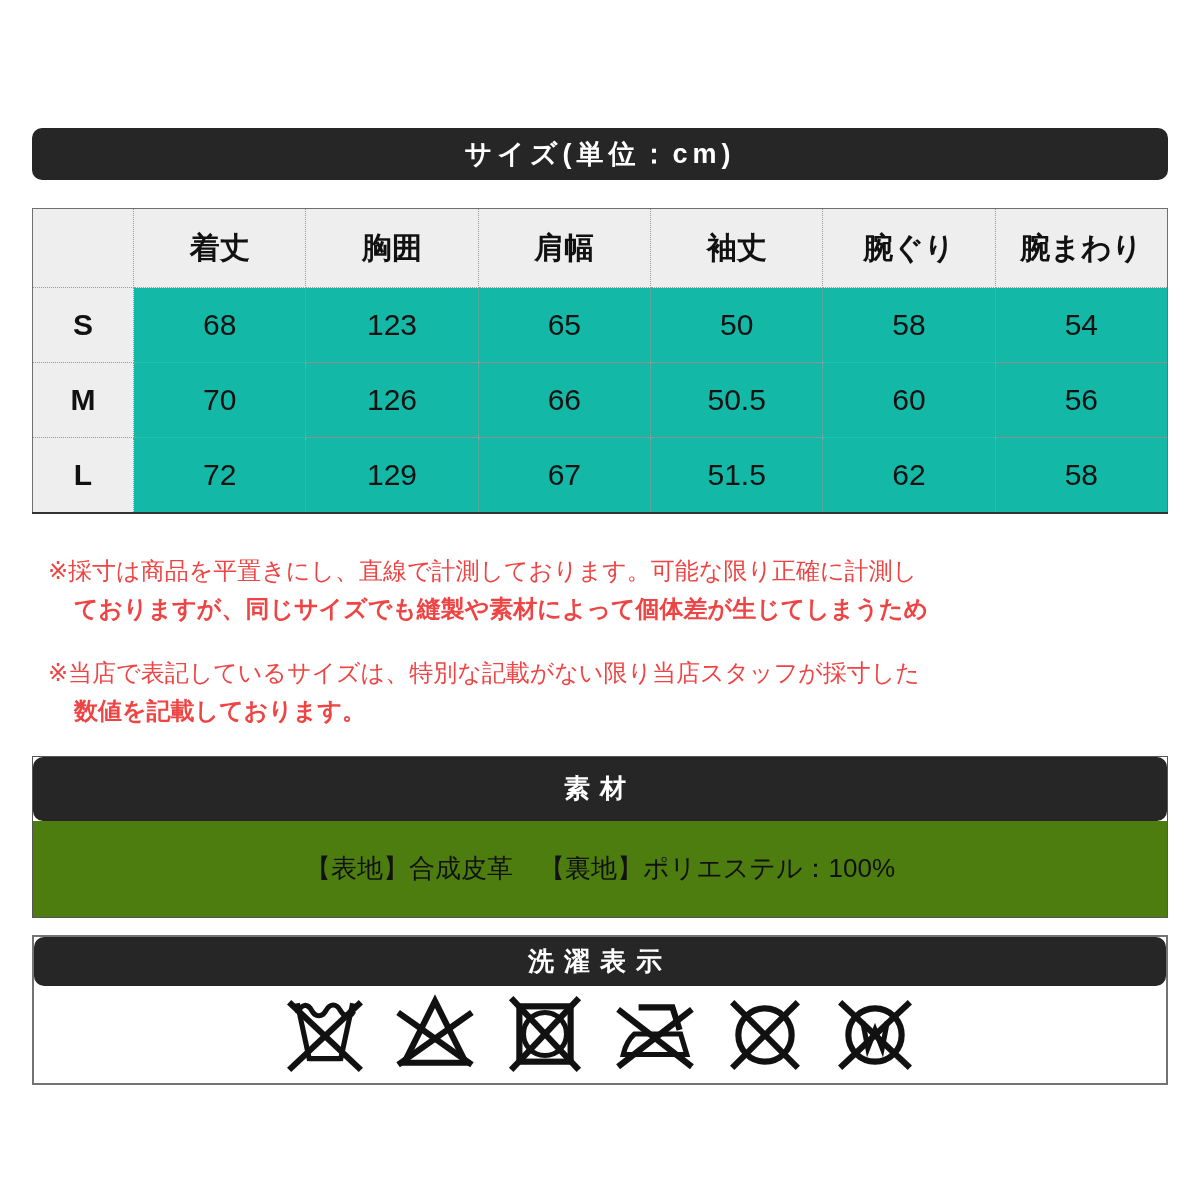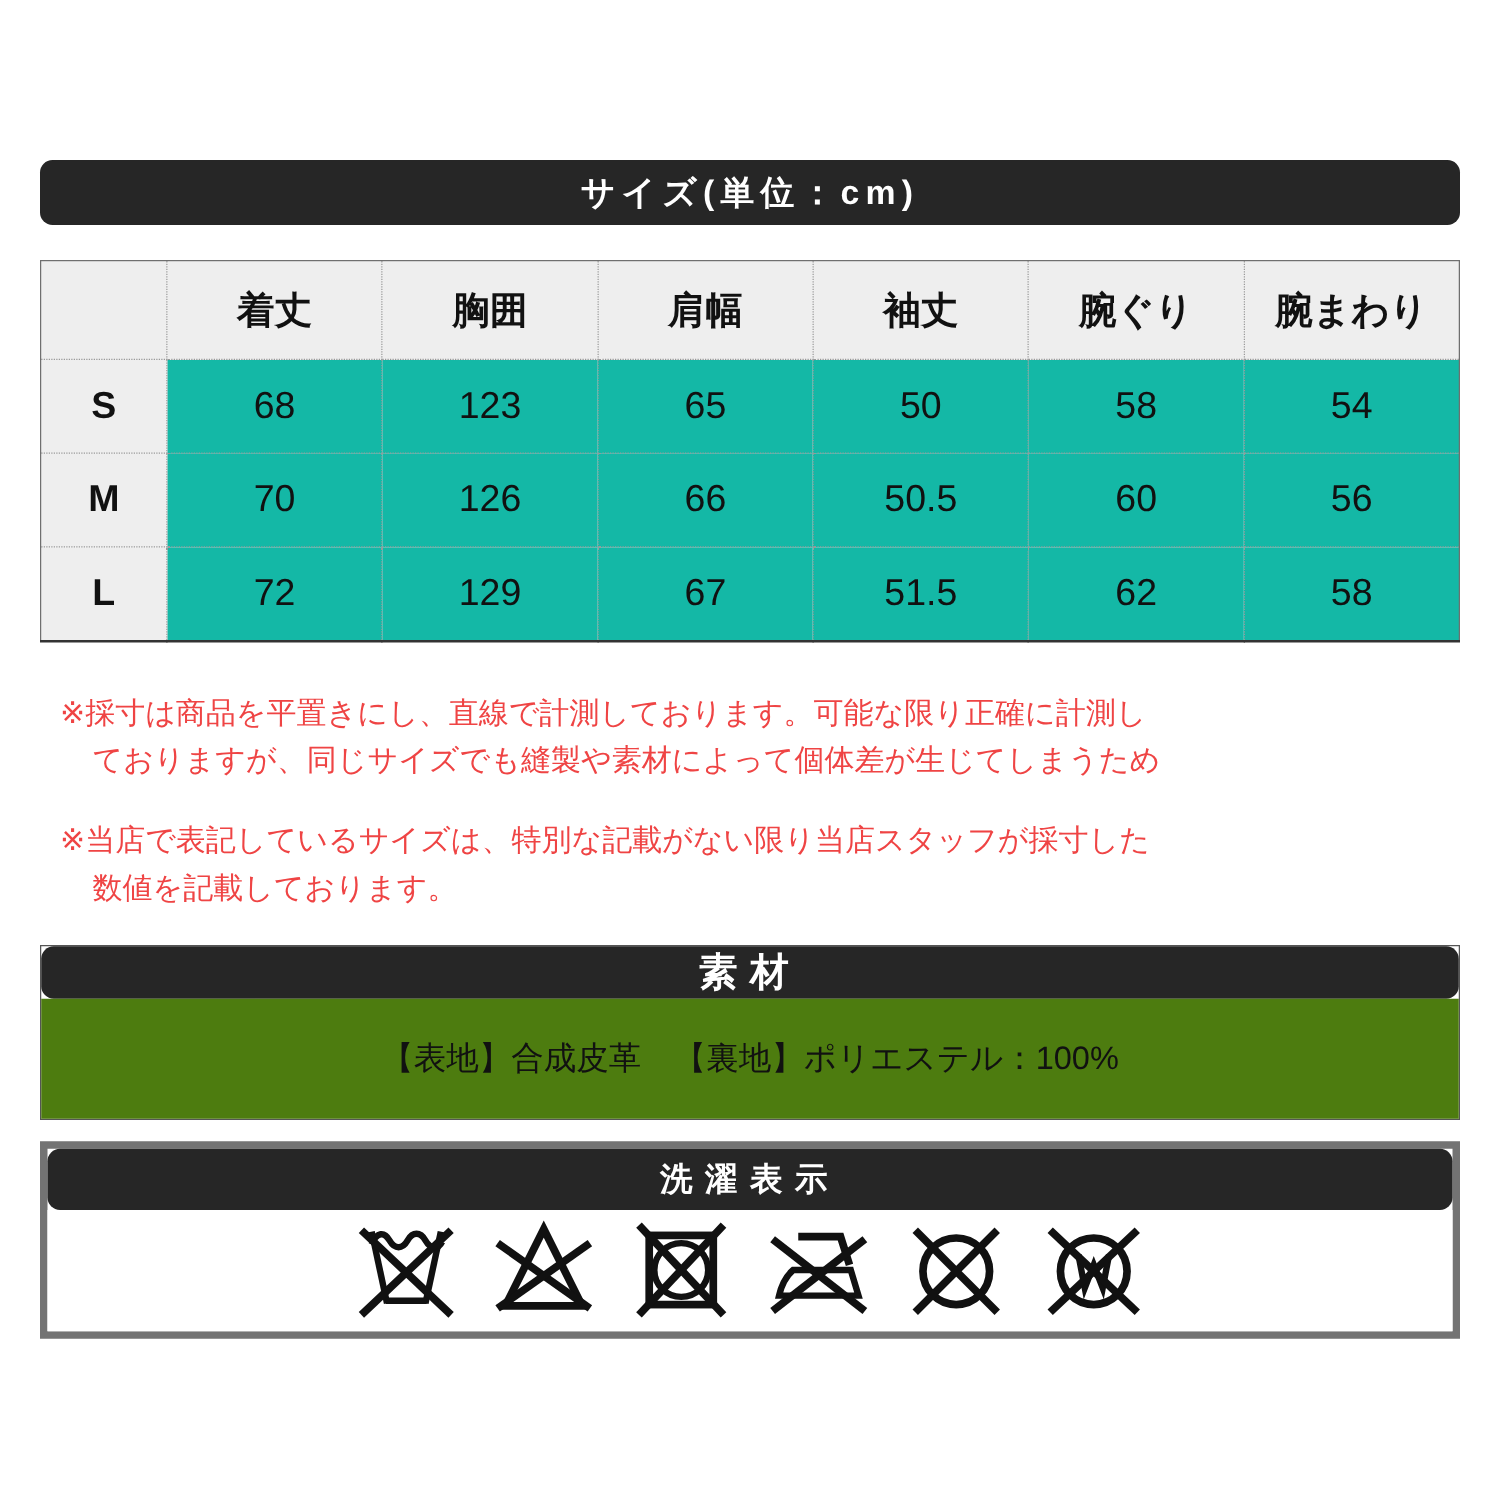--- a/index.html
+++ b/index.html
@@ -28,32 +28,32 @@
   table.size-table thead th{background:#eeeeee;font-weight:bold;height:76px;}
   table.size-table tbody tr{height:75px;}
   table.size-table tbody th{background:#eeeeee;font-weight:bold;}
   table.size-table tbody td{background:#14b8a6;font-weight:normal;}
   col.c-label{width:101px;}
 
   
   .notes{padding:38px 0 0 16px;font-size:24px;color:#ef4444;}
   .note{margin:0 0 26px 0;}
   .note .nline{line-height:38px;white-space:nowrap;}
-  .note .nline.cont{padding-left:26px;}
+  .note .nline.cont{padding-left:26px;font-weight:bold;}
 
   
   .material-section{margin-top:26px;border:1px solid #555;}
-  .material-section .bar{height:42px;font-size:31px;letter-spacing:10px;}
+  .material-section .bar{height:64px;font-size:26px;letter-spacing:10px;}
   .material-body{
     height:96px;display:flex;align-items:center;justify-content:center;
     background:#4d7c0f;font-size:26px;
   }
 
   
-  .washing-section{margin-top:17px;border:6px solid #737373;}
+  .washing-section{margin-top:17px;border:2px solid #737373;}
   .washing-section .bar{height:49px;font-size:26px;letter-spacing:10px;}
   .washing-body{
     height:97px;display:flex;align-items:center;justify-content:center;
     gap:28px;background:#fff;
   }
   .care-icon{width:82px;height:82px;display:block;}
   .care-icon *{stroke:#111;fill:none;}
 </style>
 </head>
 <body>

